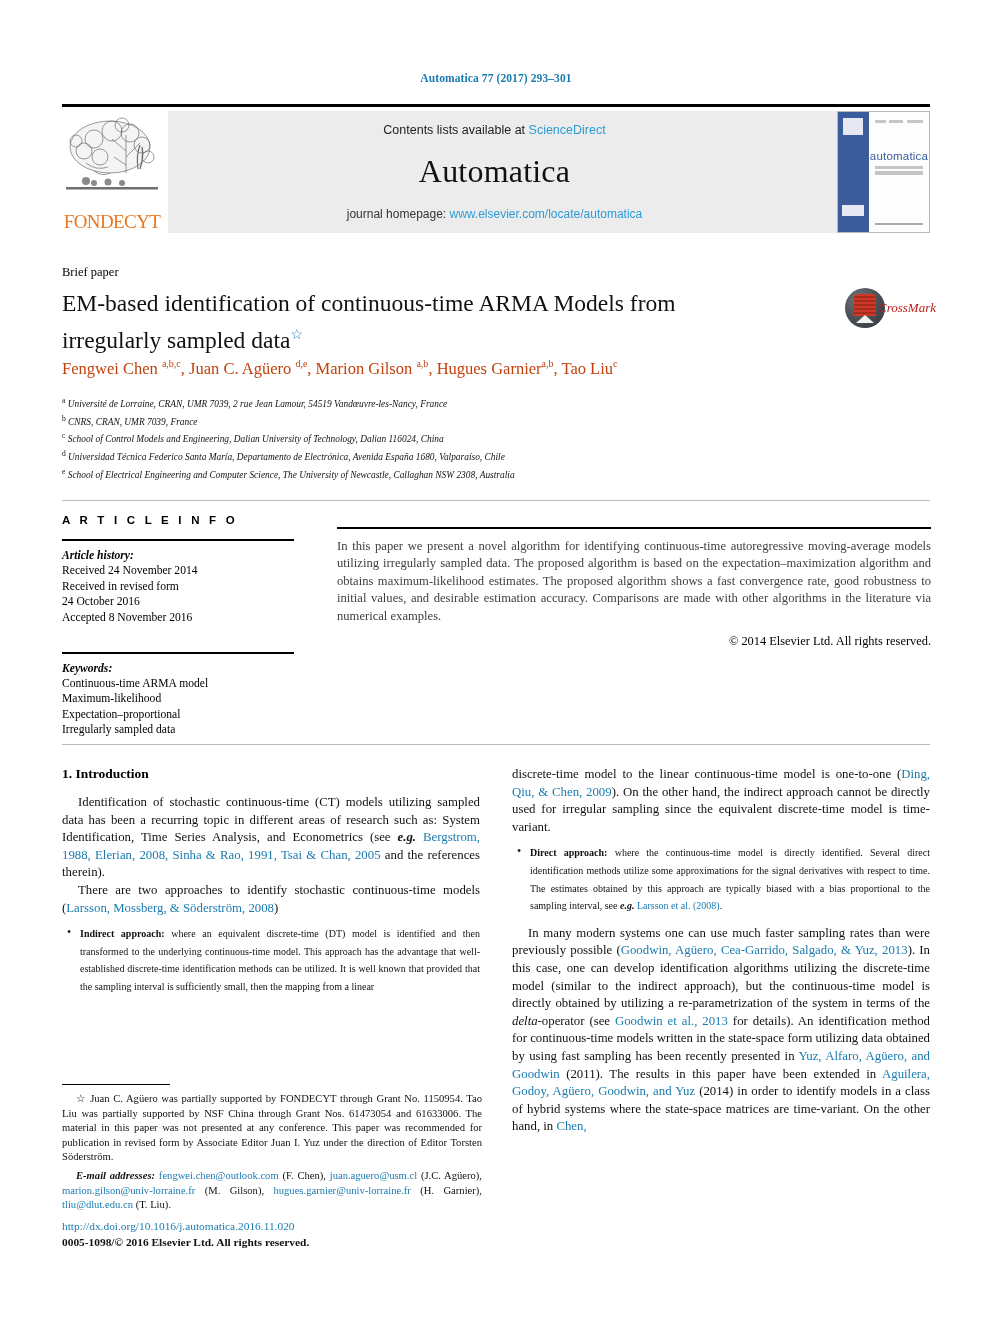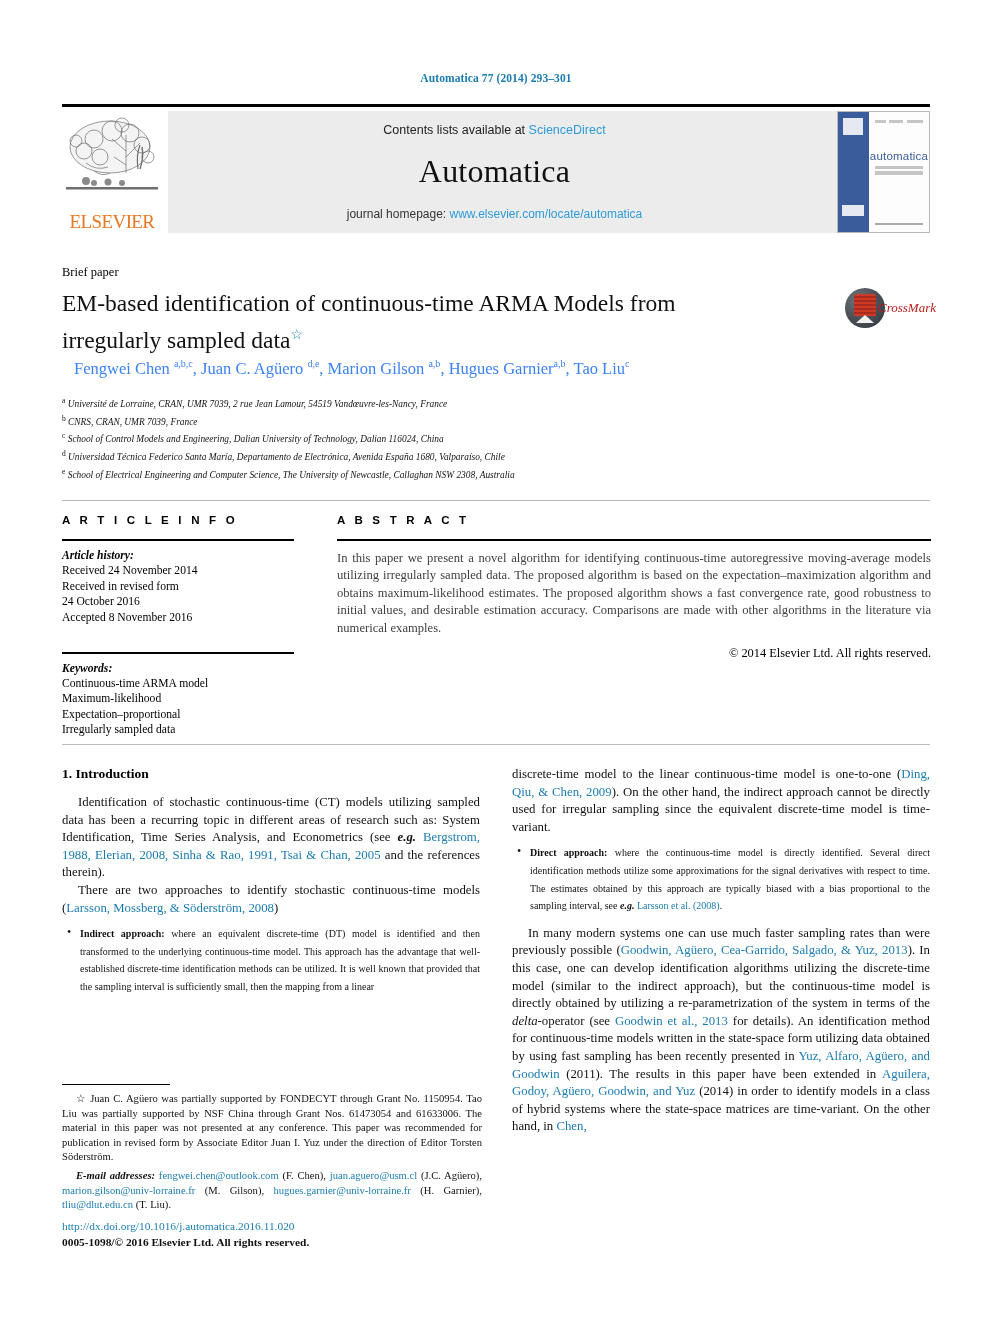--- a/index.html
+++ b/index.html
@@ -243,22 +243,21 @@
     color: #b91c1c;
     font-style: italic;
   }
 
   
   .authors {
     position: absolute;
     left: 62px; top: 358px;
     width: 860px;
     font-size: 16.5px;
-    color: #3b82f6;
-    margin-left: 12px;
+    color: #c2410c;
   }
   .authors sup { font-size: 10px; }
 
   .affils {
     position: absolute;
     left: 62px; top: 394px;
     width: 860px;
     font-size: 9.4px;
     font-style: italic;
     line-height: 14.6px;
@@ -416,21 +415,21 @@
     line-height: 16px;
   }
   .doi-block .doi { color: #1a7bb0; }
   .doi-block .issn { font-weight: bold; color:#111; }
 </style>
 </head>
 <body>
 
 <div class="page">
 
-  <div class="running-head">Automatica 77 (2014) 293–301</div>
+  <div class="running-head">Automatica 77 (2017) 293–301</div>
 
   <div class="masthead">
     <div class="masthead-inner">
 
       <div class="elsevier-logo">
         <div class="tree-box">
           <svg width="96" height="96" viewBox="0 0 96 96">
             <g stroke="#6f6f6f" stroke-width="0.7" fill="none">
               <ellipse cx="46" cy="34" rx="40" ry="26" fill="#f4f4f4"></ellipse>
               <path d="M62 60 L62 22 M62 38 L48 26 M62 44 L76 30 M62 52 L50 44"></path>
@@ -449,21 +448,21 @@
             </g>
             <rect x="2" y="74" width="92" height="2.5" fill="#6f6f6f"></rect>
             <g fill="#8a8a8a">
               <circle cx="22" cy="68" r="4"></circle>
                 <circle cx="30" cy="70" r="3"></circle>
               <circle cx="44" cy="69" r="3.5"></circle>
                 <circle cx="58" cy="70" r="3"></circle>
             </g>
           </svg>
         </div>
-        <div class="elsevier-word">ELSEVIER</div>
+        <div class="elsevier-word">FONDECYT</div>
       </div>
 
       <div class="contents-band">
         <div class="contents-line">
           <span>Contents lists available at </span><span class="sd">ScienceDirect</span>
         </div>
         <div class="journal-title">Automatica</div>
         <div class="homepage-line">
           <span>journal homepage: </span><span class="url">www.elsevier.com/locate/automatica</span>
         </div>
@@ -523,21 +522,20 @@
     <div class="info-block">
       <div class="it">Keywords:</div>
       <div>Continuous-time ARMA model</div>
       <div>Maximum-likelihood</div>
       <div>Expectation–proportional</div>
       <div>Irregularly sampled data</div>
     </div>
   </div>
 
   <div class="col-abs">
-    <div class="sec-head">A B S T R A C T</div>
     <div class="abs-rule"></div>
     <div class="abs-body">In this paper we present a novel algorithm for identifying continuous-time autoregressive moving-average models utilizing irregularly sampled data. The proposed algorithm is based on the expectation–maximization algorithm and obtains maximum-likelihood estimates. The proposed algorithm shows a fast convergence rate, good robustness to initial values, and desirable estimation accuracy. Comparisons are made with other algorithms in the literature via numerical examples.</div>
     <div class="abs-copy">© 2014 Elsevier Ltd. All rights reserved.</div>
   </div>
 
   <div class="rule-mid"></div>
 
   <div class="body-left">
     <div class="h1">1. Introduction</div>
 

